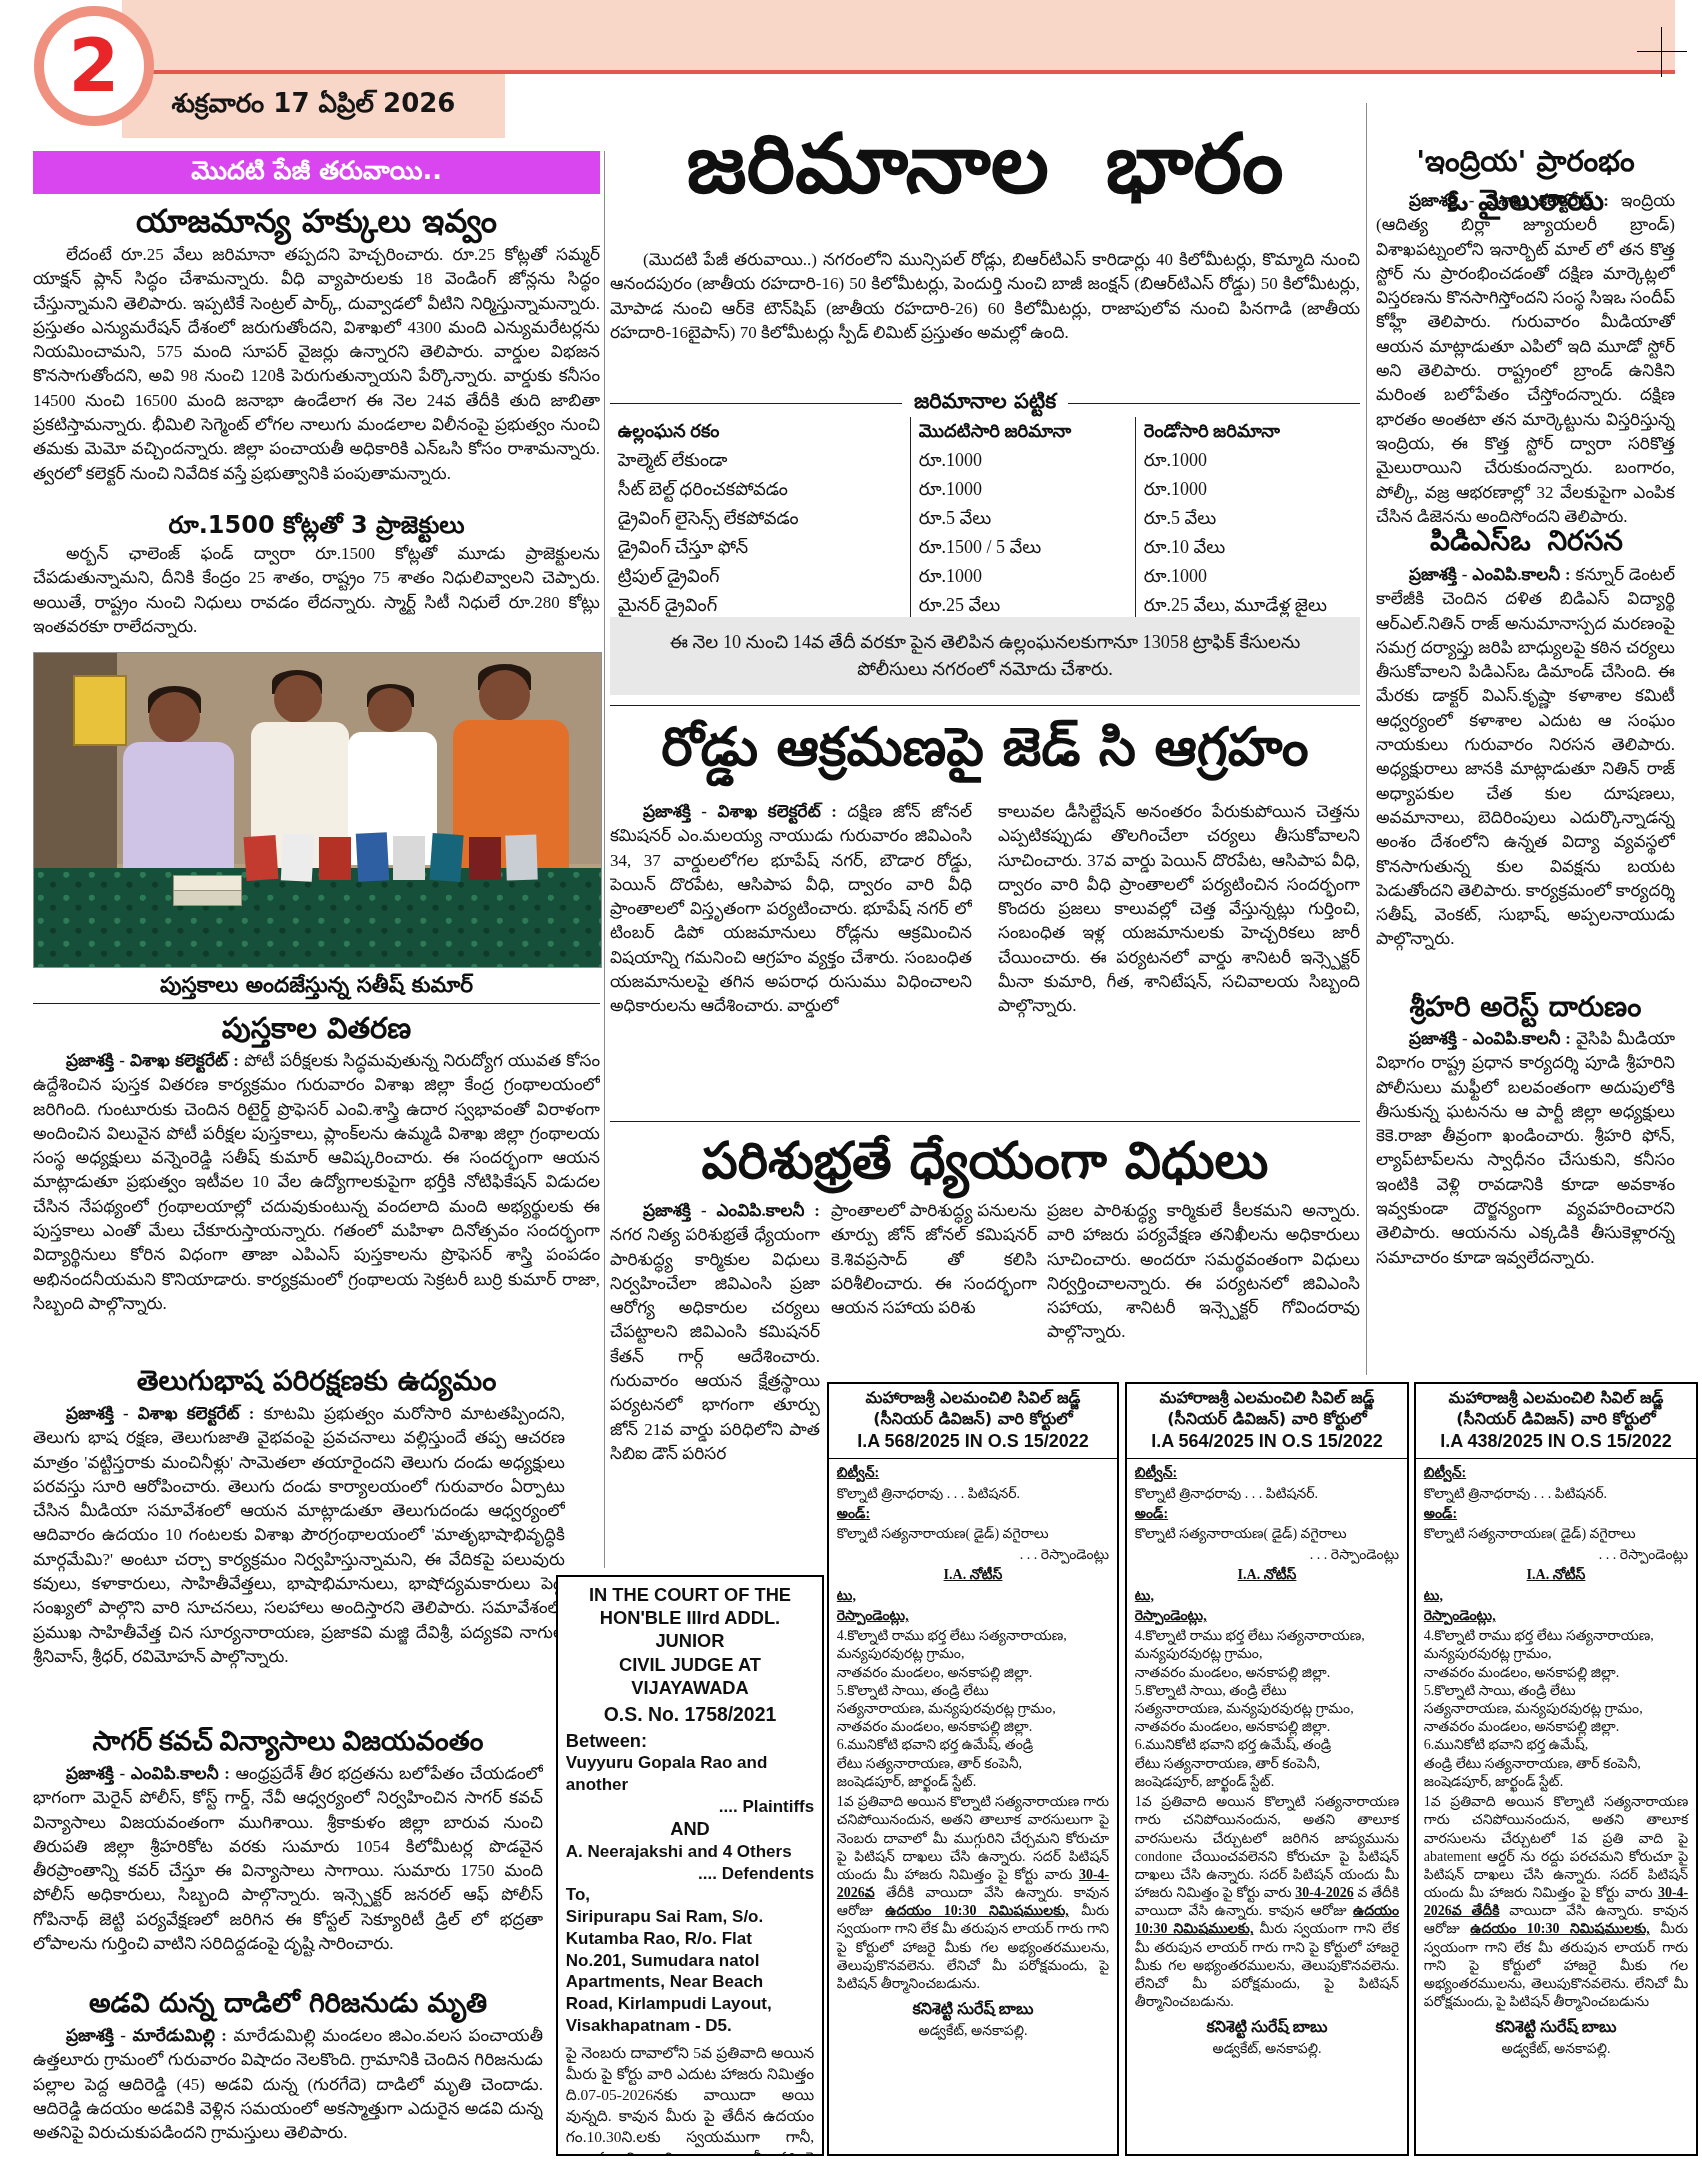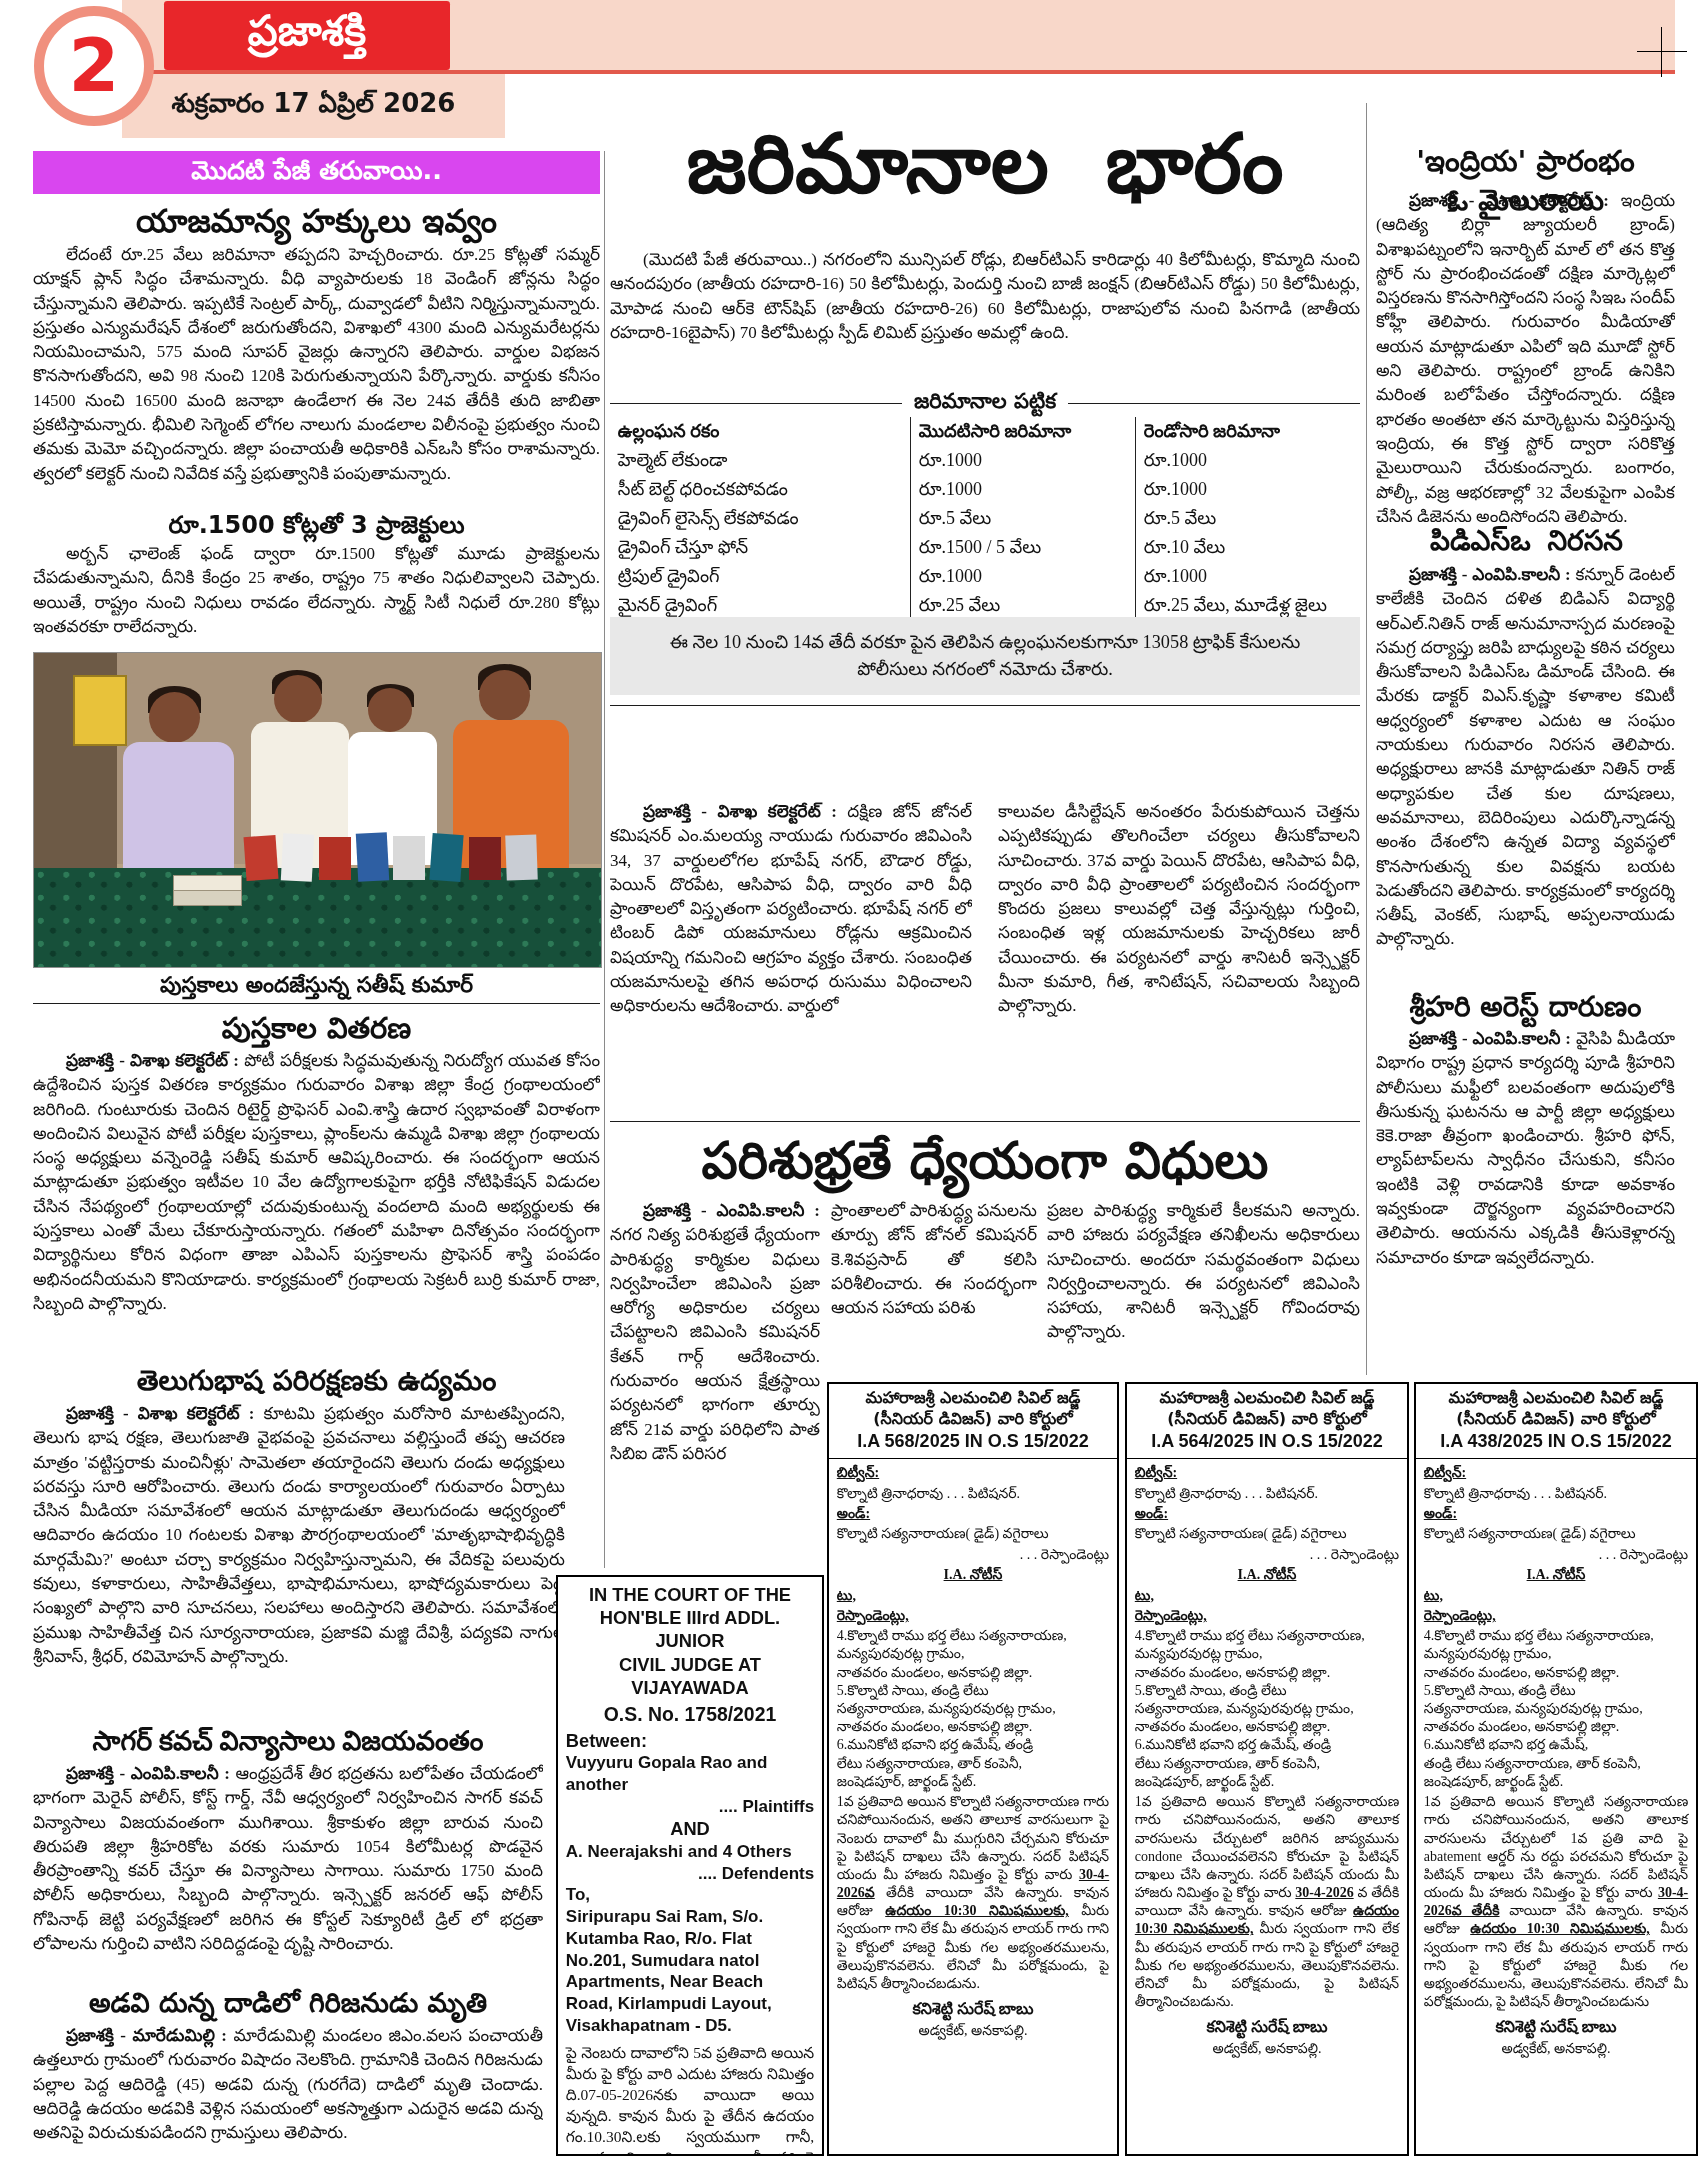--- a/index.html
+++ b/index.html
@@ -60,23 +60,20 @@
 </head>
 <body>
 
 <div id="page">
 
   <div class="abs pinkstrip" style="left:122px;top:0;width:1553px;height:71px;"></div>
   <div class="abs redrule" style="left:122px;top:70px;width:1553px;height:4.4px;"></div>
   <div class="abs datebox" style="left:122px;top:74px;width:383px;height:64px;font-size:26px;">
     <span>శుక్రవారం 17 ఏప్రిల్ 2026</span>
   </div>
-  <div class="abs mastbox" style="left:164px;top:1.1px;width:286px;height:69px;font-size:42px;">
-    <span>ప్రజాశక్తి</span>
-  </div>
   <div class="abs pagecircle" style="left:34px;top:5.5px;width:100px;height:100px;font-size:73px;">
     <span>2</span>
   </div>
 
   <div class="abs" style="left:1637px;top:51px;width:50px;height:1.1px;background:#000;"></div>
   <div class="abs" style="left:1661px;top:27px;width:1.1px;height:50px;background:#000;"></div>
 
   <div class="abs vr" style="left:604px;top:151px;height:1417px;"></div>
   <div class="abs vr" style="left:1366px;top:103px;height:1272px;"></div>
 
@@ -209,20 +206,23 @@
     <div class="c">రాంగ్ రూట్ డ్రైవింగ్</div>
     <div class="c b2">రూ.5 వేలు</div>
     <div class="c b3">రూ.10 వేలు</div>
   </div>
 
   <div class="abs note" style="left:610px;top:617px;width:750px;height:78px;padding:0 39px;box-sizing:border-box;font-size:18.3px;line-height:1.5;">
     <span>ఈ నెల 10 నుంచి 14వ తేదీ వరకూ పైన తెలిపిన ఉల్లంఘనలకుగానూ 13058 ట్రాఫిక్ కేసులను పోలీసులు నగరంలో నమోదు చేశారు.</span>
   </div>
   <div class="abs hr" style="left:610px;top:705px;width:750px;"></div>
 
+  <div class="abs hl" style="left:610px;top:716px;width:750px;font-size:53px;">
+    <span>రోడ్డు ఆక్రమణపై జెడ్ సి ఆగ్రహం</span>
+  </div>
   <div class="abs body" style="left:610px;top:800px;width:362px;height:314px;overflow:hidden;">
     <p><b class="by">ప్రజాశక్తి - విశాఖ కలెక్టరేట్ : </b><span>దక్షిణ జోన్ జోనల్ కమిషనర్ ఎం.మలయ్య నాయుడు గురువారం జివిఎంసి 34, 37 వార్డులలోగల భూపేష్ నగర్, బౌడార రోడ్డు, పెయిన్ దొరపేట, ఆసిపాప వీధి, ద్వారం వారి వీధి ప్రాంతాలలో విస్తృతంగా పర్యటించారు. భూపేష్ నగర్ లో టింబర్ డిపో యజమానులు రోడ్లను ఆక్రమించిన విషయాన్ని గమనించి ఆగ్రహం వ్యక్తం చేశారు. సంబంధిత యజమానులపై తగిన అపరాధ రుసుము విధించాలని అధికారులను ఆదేశించారు. వార్డులో</span></p>
   </div>
   <div class="abs body" style="left:998px;top:800px;width:362px;height:314px;overflow:hidden;">
     <p class="noind">కాలువల డీసిల్టేషన్ అనంతరం పేరుకుపోయిన చెత్తను ఎప్పటికప్పుడు తొలగించేలా చర్యలు తీసుకోవాలని సూచించారు. 37వ వార్డు పెయిన్ దొరపేట, ఆసిపాప వీధి, ద్వారం వారి వీధి ప్రాంతాలలో పర్యటించిన సందర్భంగా కొందరు ప్రజలు కాలువల్లో చెత్త వేస్తున్నట్లు గుర్తించి, సంబంధిత ఇళ్ల యజమానులకు హెచ్చరికలు జారీ చేయించారు. ఈ పర్యటనలో వార్డు శానిటరీ ఇన్స్పెక్టర్ మీనా కుమారి, గీత, శానిటేషన్, సచివాలయ సిబ్బంది పాల్గొన్నారు.</p>
   </div>
   <div class="abs hr" style="left:610px;top:1121px;width:750px;"></div>
 
   <div class="abs hl" style="left:610px;top:1131px;width:750px;font-size:51px;">
     <span>పరిశుభ్రతే ధ్యేయంగా విధులు</span>

